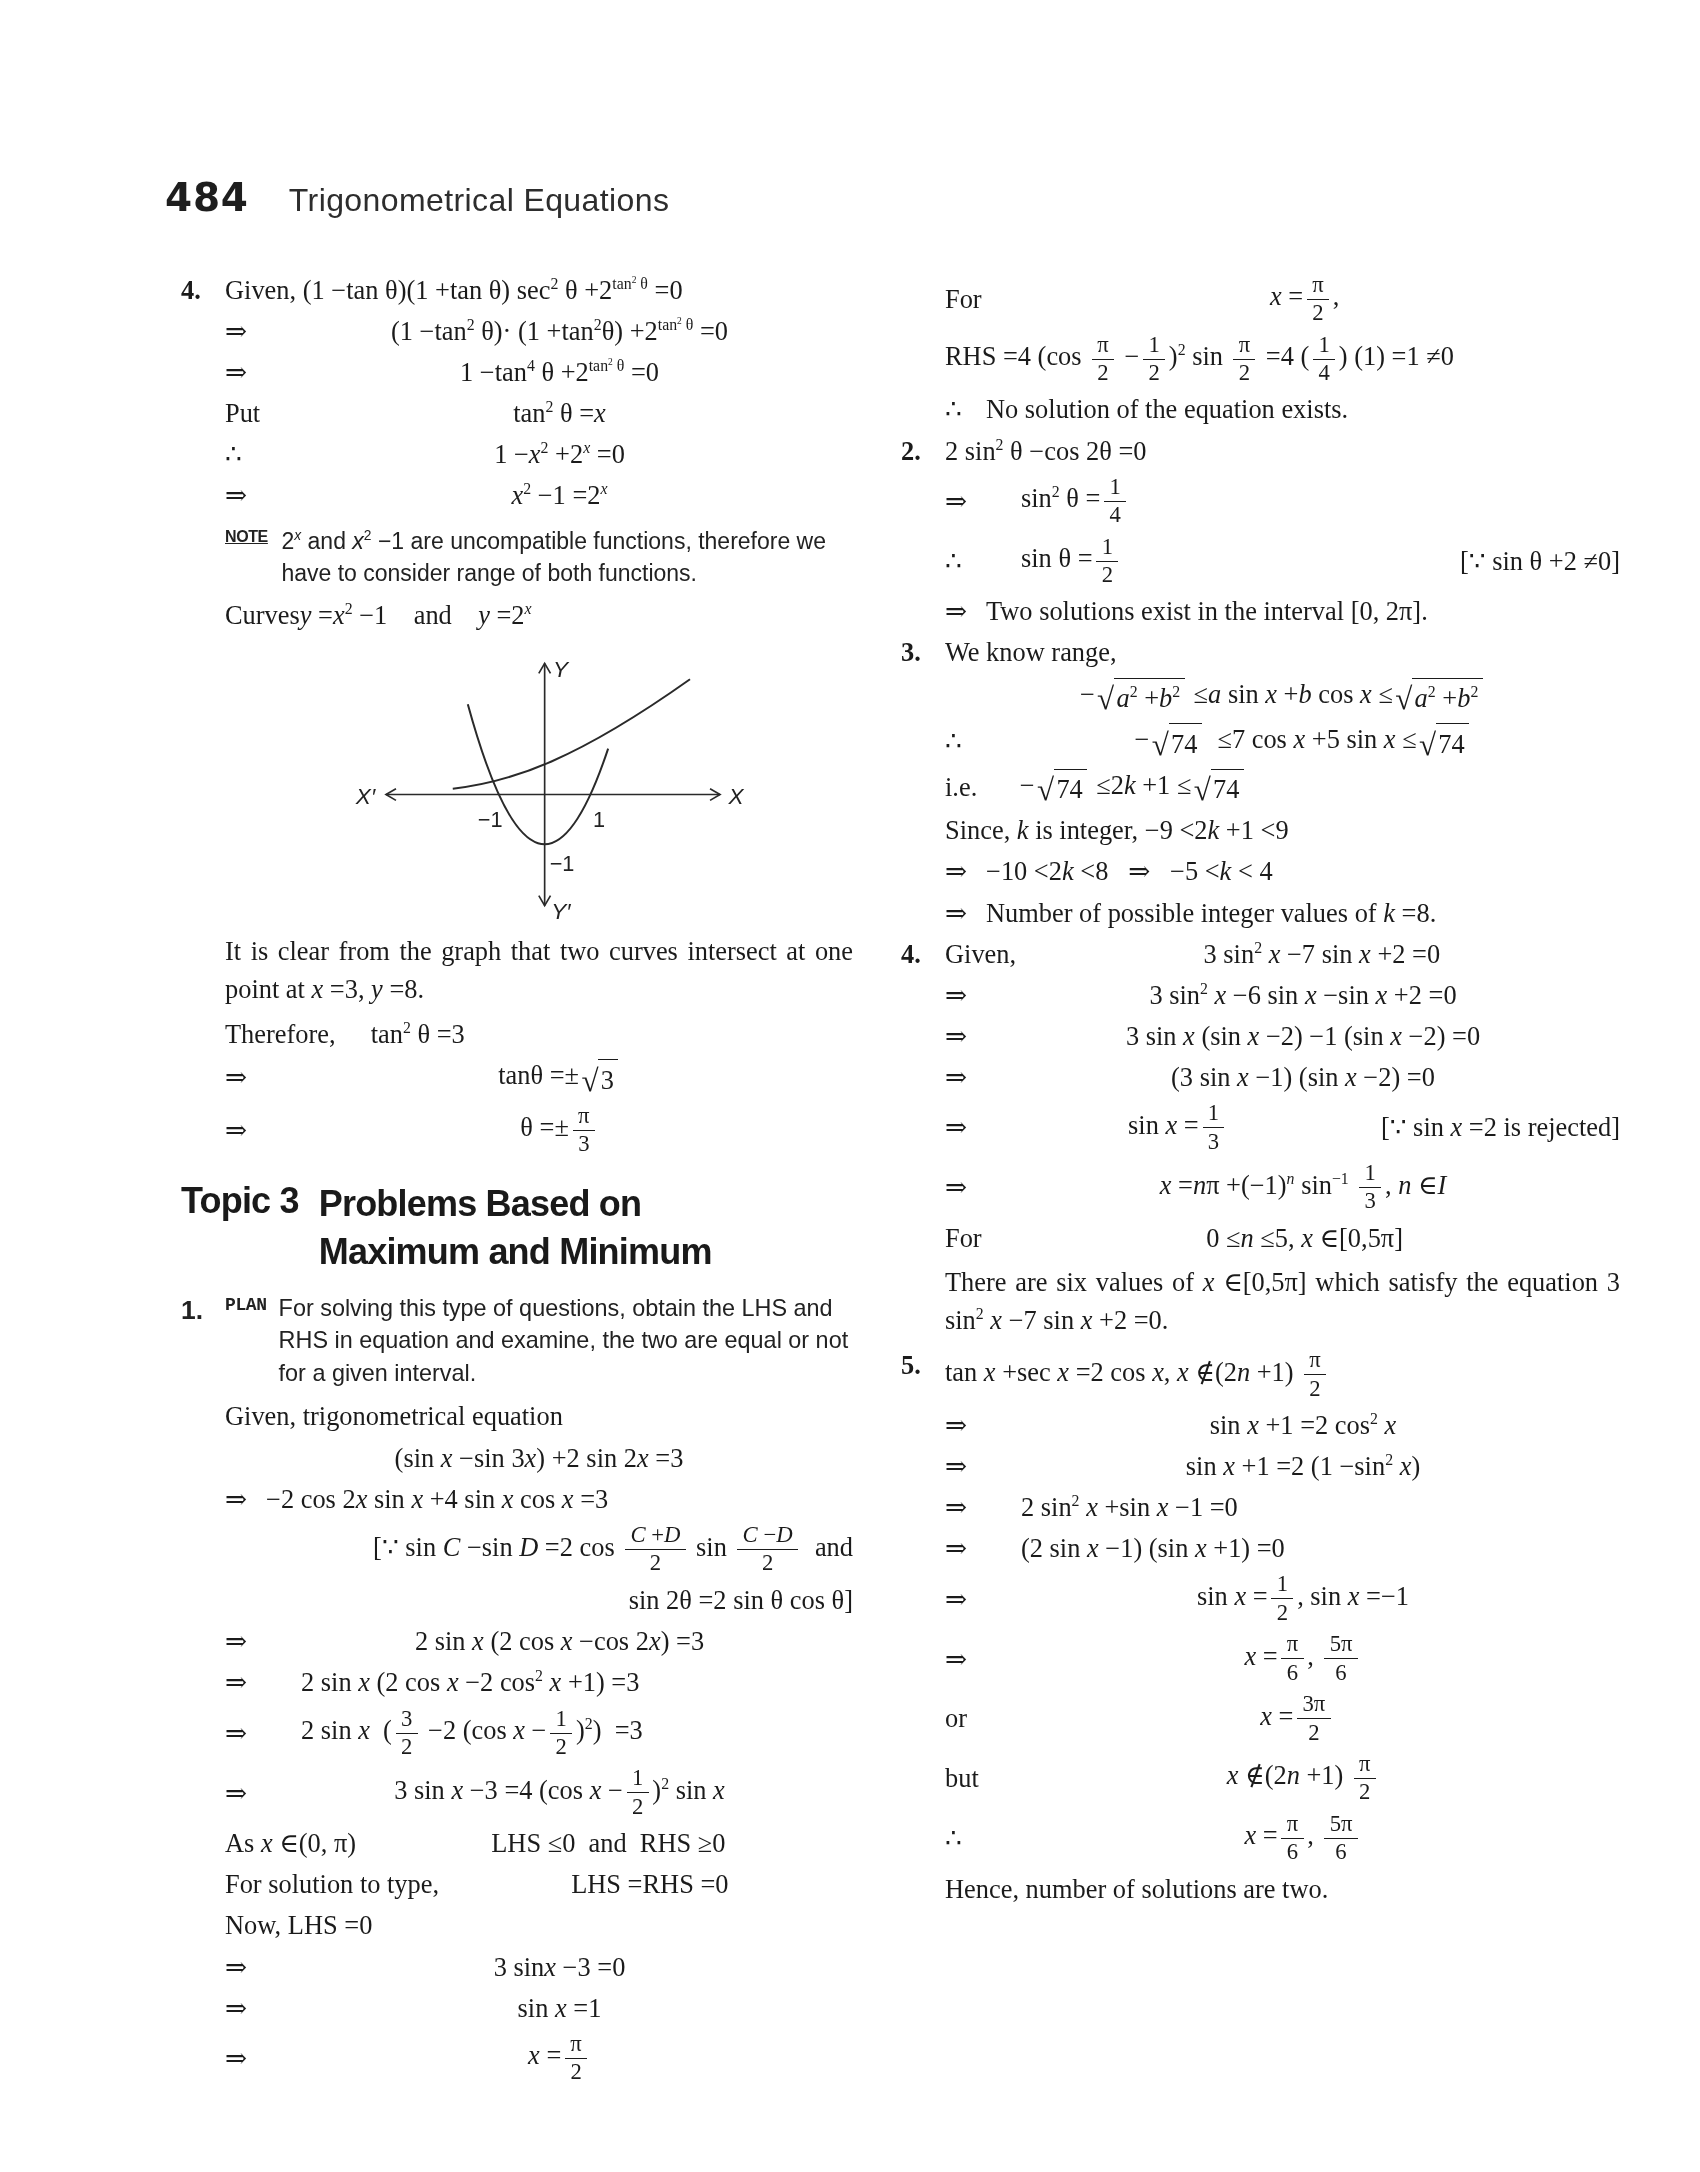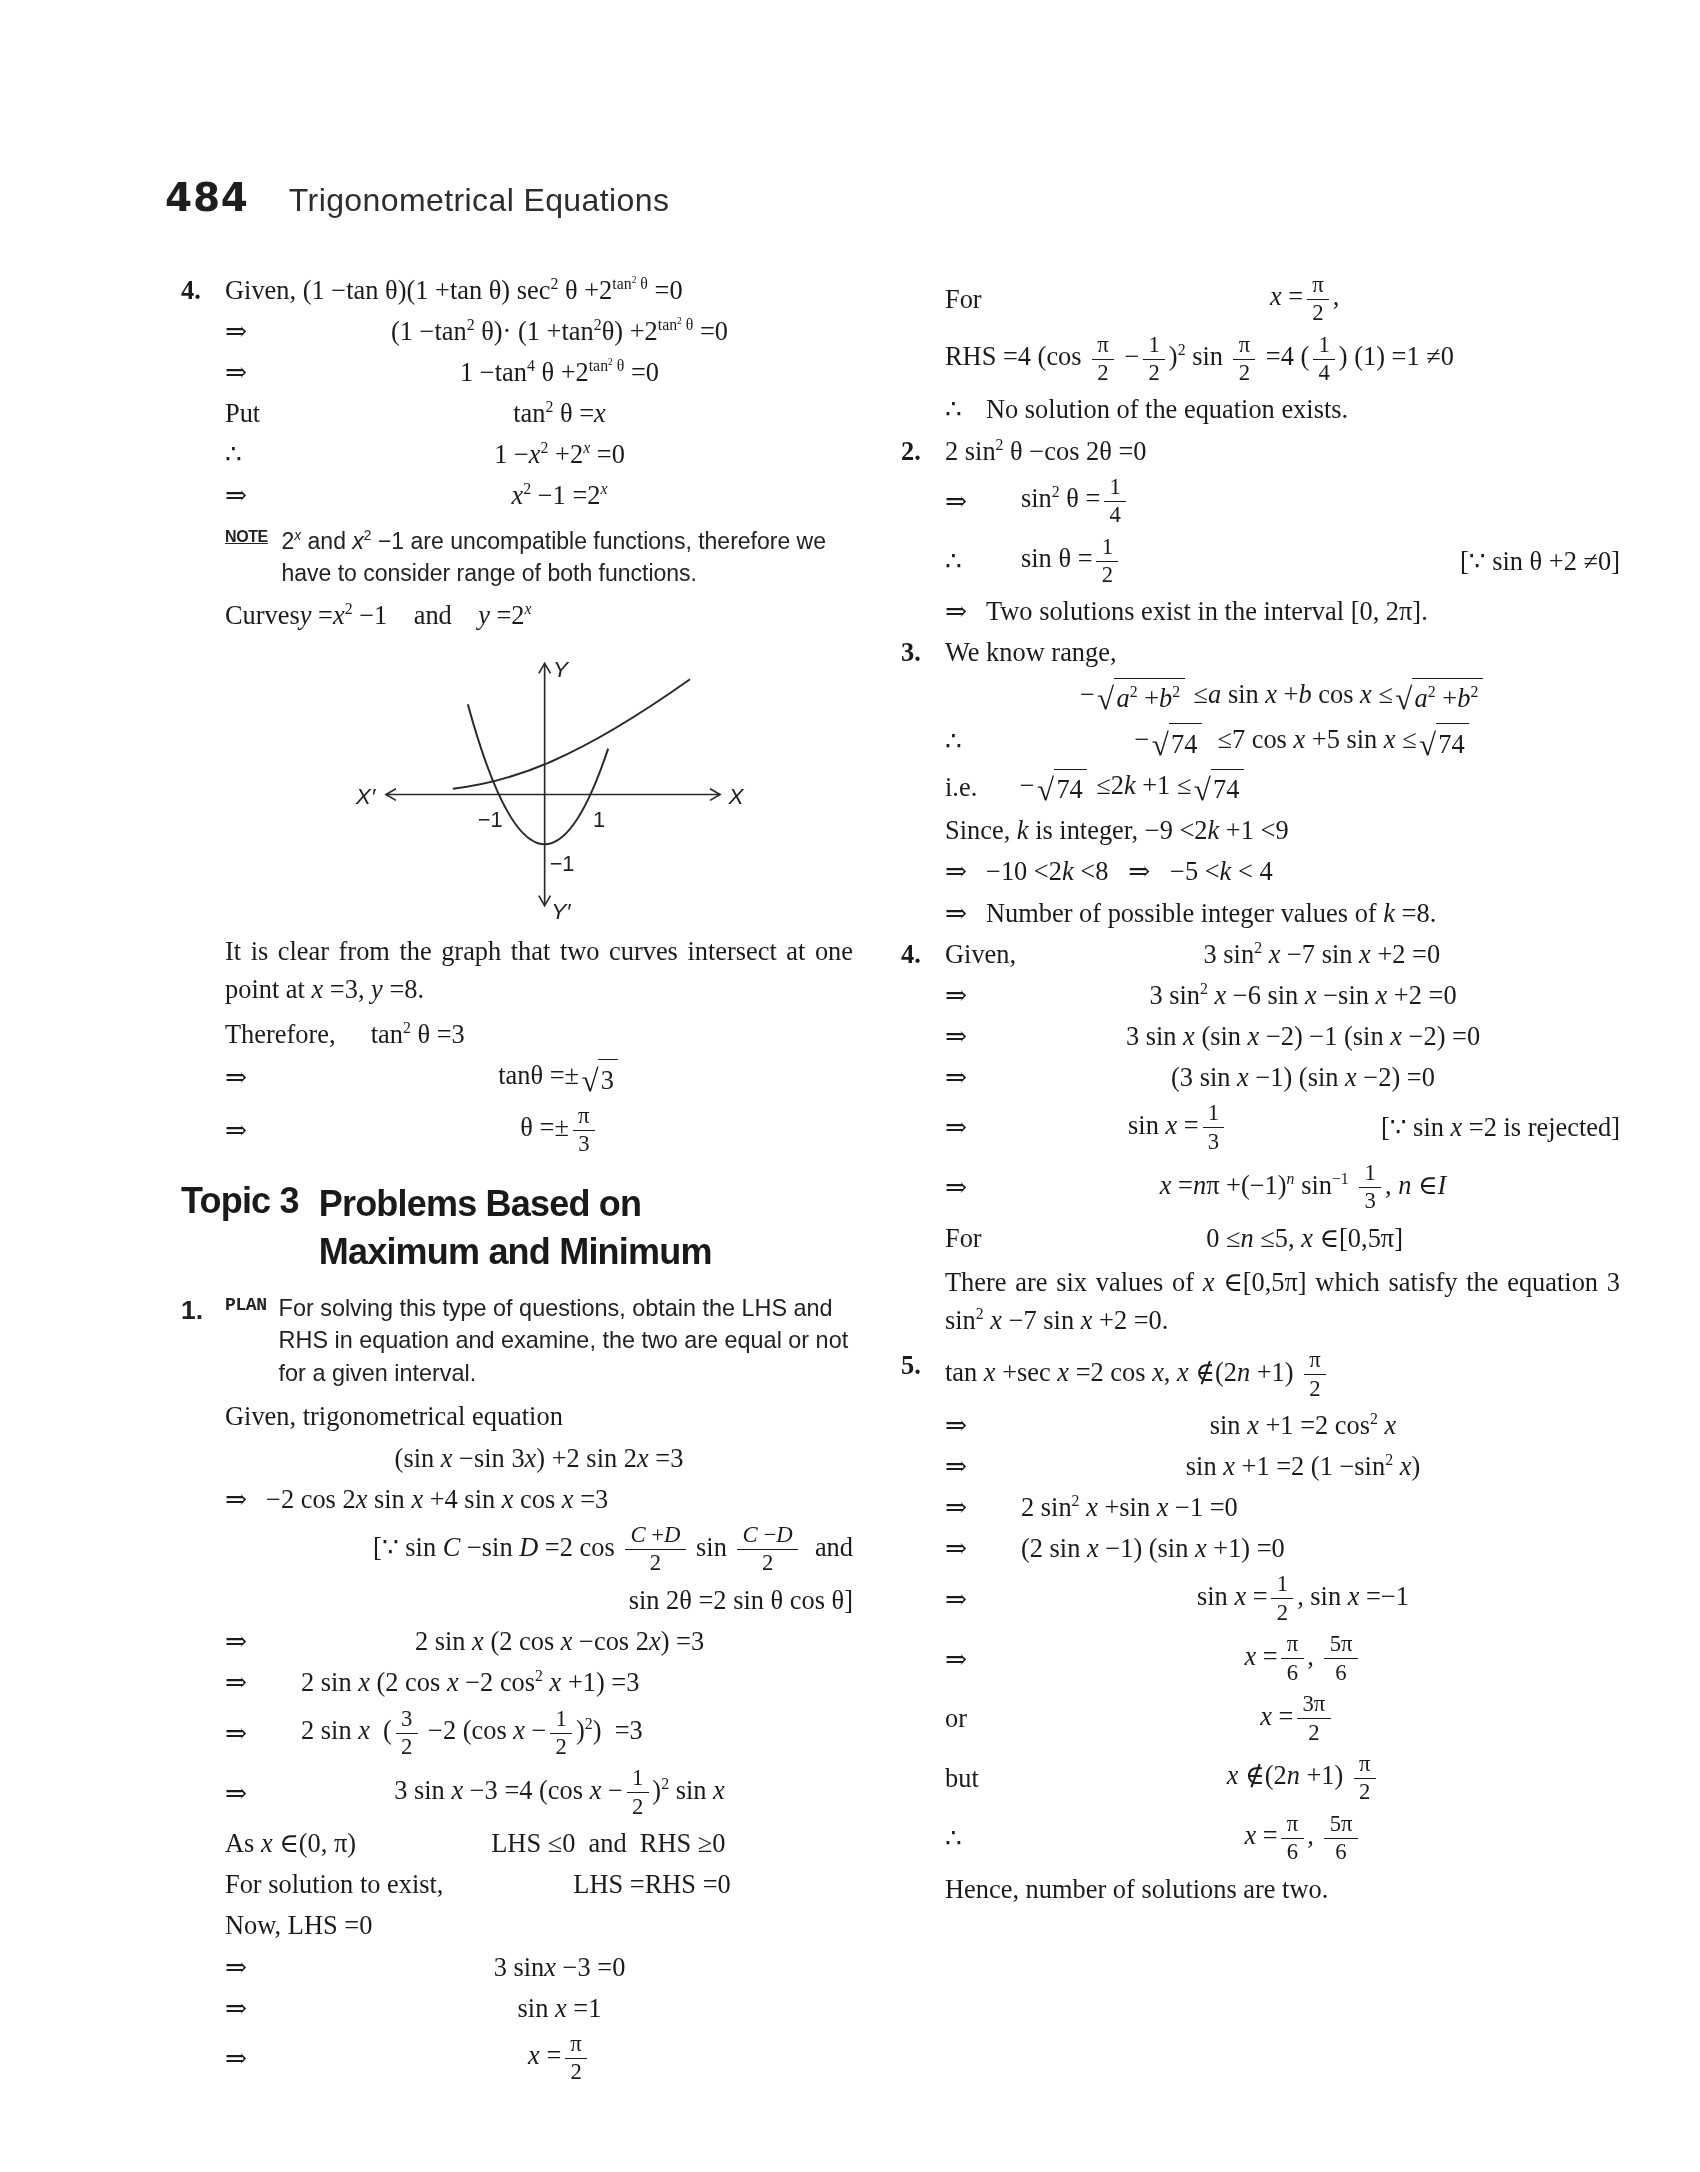--- a/index.html
+++ b/index.html
@@ -163,21 +163,21 @@
         </div>
         <div class="row">
           <span class="marker"><span class="m">⇒</span></span>
           <span class="eq al-c"><span class="m">3 sin <i class="iv"><span class="m">x</span></i> −3 =4 (cos <i class="iv"><span class="m">x</span></i> −<span class="frac"><span class="fn"><span class="m">1</span></span><span class="fd"><span class="m">2</span></span></span>)<sup><span class="m">2</span></sup> sin <i class="iv"><span class="m">x</span></i></span></span>
         </div>
         <div class="row">
           <span class="marker word"><span class="m">As <i class="iv"><span class="m">x</span></i> ∈(0, π)</span></span>
           <span class="eq al-c"><span class="m">LHS ≤0  and  RHS ≥0</span></span>
         </div>
         <div class="row">
-          <span class="marker word"><span class="m">For solution to exist,</span></span>
+          <span class="marker word"><span class="m">For solution to type,</span></span>
           <span class="eq al-c"><span class="m">LHS =RHS =0</span></span>
         </div>
         <div class="row">
           <span class="eq al-l nopad"><span class="m">Now, LHS =0</span></span>
         </div>
         <div class="row">
           <span class="marker"><span class="m">⇒</span></span>
           <span class="eq al-c"><span class="m">3 sin<i class="iv"><span class="m">x</span></i> −3 =0</span></span>
         </div>
         <div class="row">

